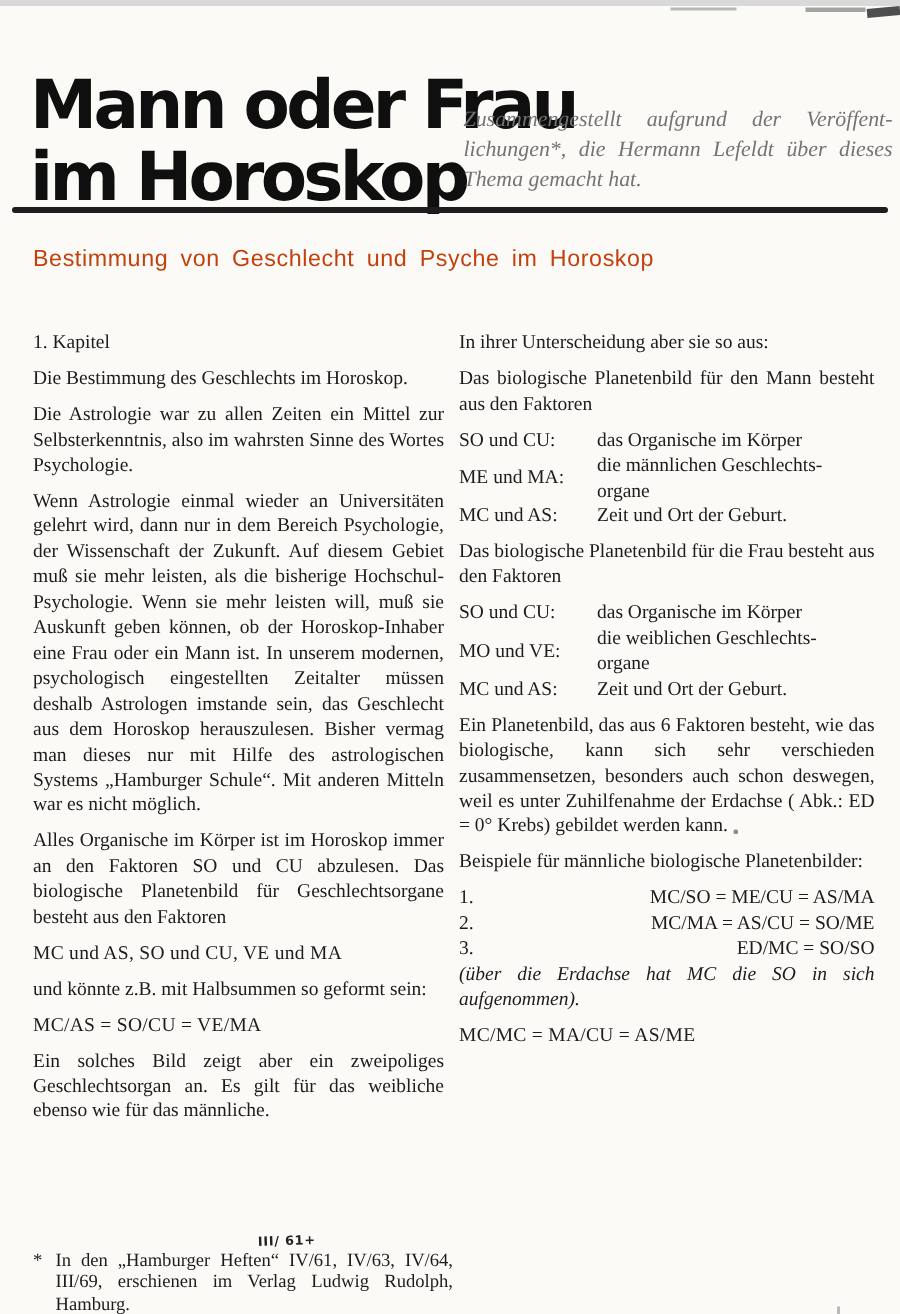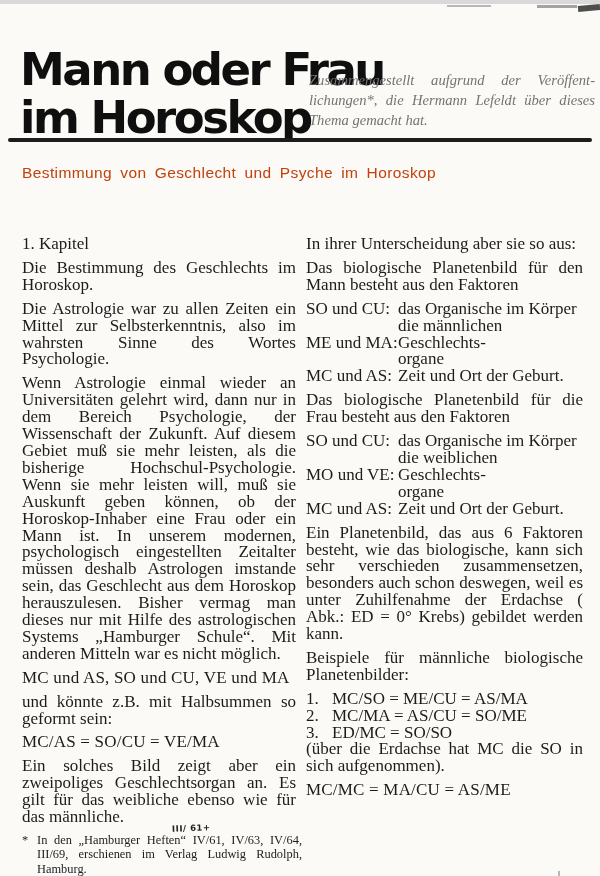--- a/index.html
+++ b/index.html
@@ -26,37 +26,37 @@
     font-style:italic;font-size:14.6px;line-height:20px;color:#737373;
   }
   .byline .j{text-align:justify;text-align-last:justify;}
   .rule{position:absolute;left:8px;top:134px;width:584px;height:4px;background:#1d1d1d;border-radius:2px;}
   .section-heading{
     position:absolute;left:22px;top:160px;margin:0;
     font-family:"Liberation Sans",sans-serif;font-weight:400;
     font-size:15.5px;letter-spacing:.4px;word-spacing:3.5px;color:#c2410c;
   }
   
-  .col{position:absolute;top:232px;font-size:17px;line-height:16.9px;text-align:justify;}
+  .col{position:absolute;top:216px;font-size:13px;line-height:16.9px;text-align:justify;}
   .col-left{left:22px;width:274px;}
   .col-right{left:306px;width:277px;}
   .col p{margin:0 0 7px;}
   .bold{font-weight:normal;}
   .formula{text-align:left;margin:3px 0 7px;letter-spacing:.2px;}
   .defrow{display:flex;text-align:left;align-items:center;}
   .term{flex:0 0 92px;}
   .def{flex:1;white-space:pre-line;}
   .deflist{margin:0 0 7px;}
   .mt-sm{margin-top:10px;}
   .mt-lg{margin-top:30px;}
   .mt-xl{margin-top:34px;}
   .exrow{display:flex;text-align:left;}
   .exnum{flex:0 0 26px;}
-  .exformula{flex:1;}
-  .note{margin-top:5px;}
+  .exformula{flex:1;text-align:right;}
+  .note{margin-top:5px;font-style:italic;}
   .final-formula{text-align:left;margin:7px 0 0 24px;letter-spacing:.2px;}
   
   .footnote{
     position:absolute;left:22px;top:829px;width:280px;
     font-size:12.4px;line-height:14.4px;text-align:justify;
   }
   .fn-text{display:block;padding-left:15px;}
   .fn-marker{position:absolute;left:0;top:0;}
   .fn-annot{
     position:absolute;left:150px;top:-12px;
@@ -85,20 +85,21 @@
 
   <div class="rule"></div>
 
   <h2 class="section-heading">Bestimmung von Geschlecht und Psyche im Horoskop</h2>
 
   <section class="col col-left">
     <p>1. Kapitel</p>
     <p class="bold">Die Bestimmung des Geschlechts im Horoskop.</p>
     <p>Die Astrologie war zu allen Zeiten ein Mittel zur Selbsterkenntnis, also im wahrsten Sinne des Wortes Psychologie.</p>
     <p>Wenn Astrologie einmal wieder an Universitäten gelehrt wird, dann nur in dem Bereich Psychologie, der Wissenschaft der Zukunft. Auf diesem Gebiet muß sie mehr leisten, als die bisherige Hochschul-Psychologie. Wenn sie mehr leisten will, muß sie Auskunft geben können, ob der Horoskop-Inhaber eine Frau oder ein Mann ist. In unserem modernen, psychologisch eingestellten Zeitalter müssen deshalb Astrologen imstande sein, das Geschlecht aus dem Horoskop herauszulesen. Bisher vermag man dieses nur mit Hilfe des astrologischen Systems „Hamburger Schule“. Mit anderen Mitteln war es nicht möglich.</p>
+    <p>Alles Organische im Körper ist im Horoskop immer an den Faktoren SO und CU abzulesen. Das biologische Planetenbild für Geschlechtsorgane besteht aus den Faktoren</p>
     <p class="formula">MC und AS, SO und CU, VE und MA</p>
     <p>und könnte z.B. mit Halbsummen so geformt sein:</p>
     <p class="formula">MC/AS = SO/CU = VE/MA</p>
     <p>Ein solches Bild zeigt aber ein zweipoliges Geschlechtsorgan an. Es gilt für das weibliche ebenso wie für das männliche.</p>
   </section>
 
   <section class="col col-right">
     <p class="mt-sm">In ihrer Unterscheidung aber sie so aus:</p>
     <p>Das biologische Planetenbild für den Mann besteht aus den Faktoren</p>
     <div class="deflist">

